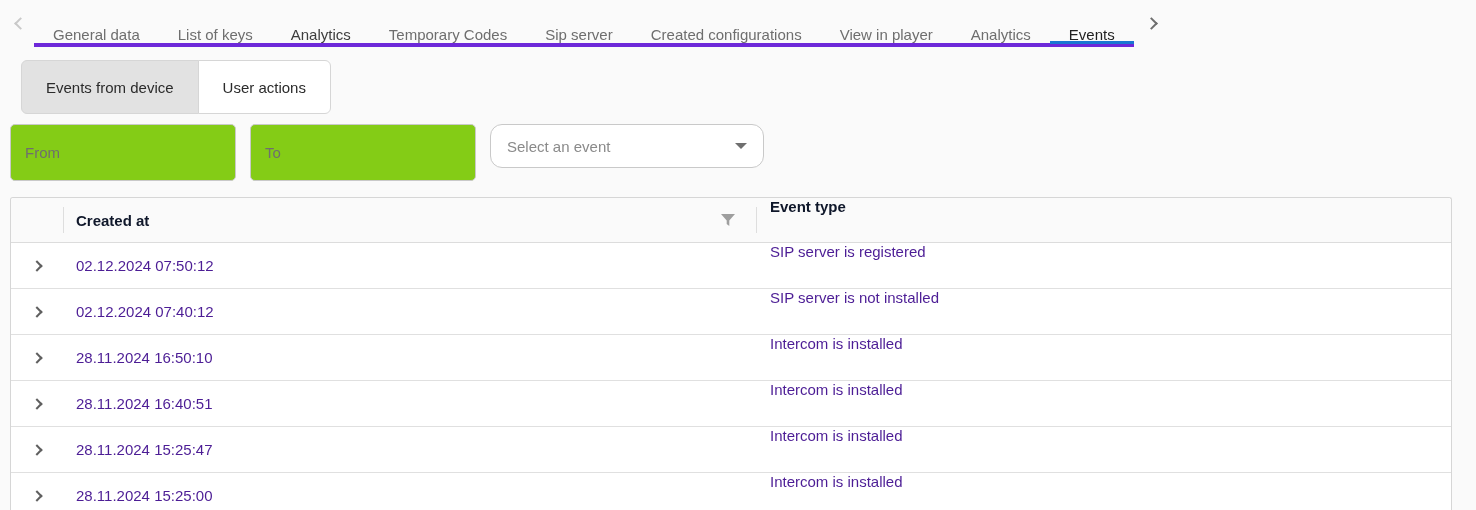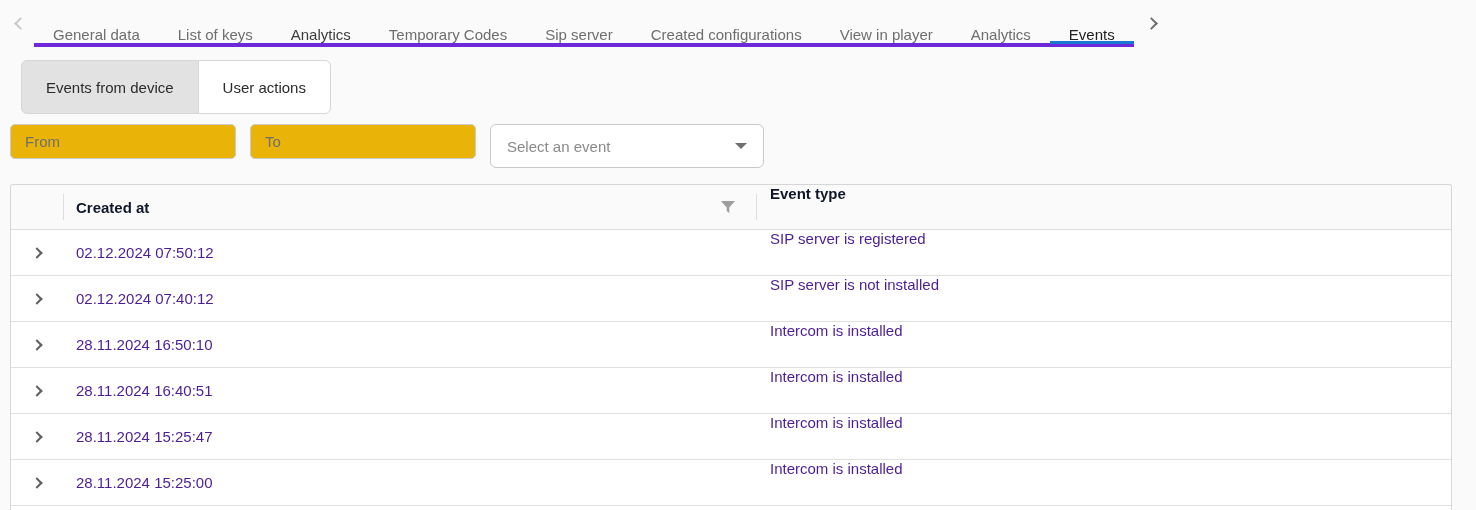--- a/index.html
+++ b/index.html
@@ -43,27 +43,27 @@
     background: #fff; border: 1px solid #d6d6d6; margin-left: -1px;
     cursor: pointer; font-family: inherit; white-space: nowrap;
   }
   .switch-btn:first-child { border-radius: 6px 0 0 6px; margin-left: 11px; }
   .switch-btn:last-child { border-radius: 0 6px 6px 0; }
   .switch-btn.active { background: #e2e2e2; }
 
   
   .filters { display: flex; gap: 14px; margin-top: 10px; }
   .filter-input {
-    width: 226px; height: 35px; border: 1px solid #c9c9c9; border-radius: 5px;
-    background: #eab308; padding: 0 14px; font-size: 15px; color: #555;
+    width: 226px; height: 57px; border: 1px solid #c9c9c9; border-radius: 5px;
+    background: #84cc16; padding: 0 14px; font-size: 15px; color: #555;
     font-family: inherit; outline: none;
   }
   .filter-input::placeholder { color: #6f6f6f; opacity: 1; }
   .event-select {
-    width: 274px; height: 44px; border: 1px solid #c9c9c9; border-radius: 6px;
+    width: 274px; height: 44px; border: 1px solid #c9c9c9; border-radius: 12px;
     background: #fff; padding: 0 16px; display: flex; align-items: center;
     justify-content: space-between; font-size: 15px; color: #8a8a8a; cursor: pointer;
   }
   .tri-down {
     width: 0; height: 0; border-left: 6px solid transparent;
     border-right: 6px solid transparent; border-top: 6px solid #6f6f6f;
   }
 
   
   .table {

